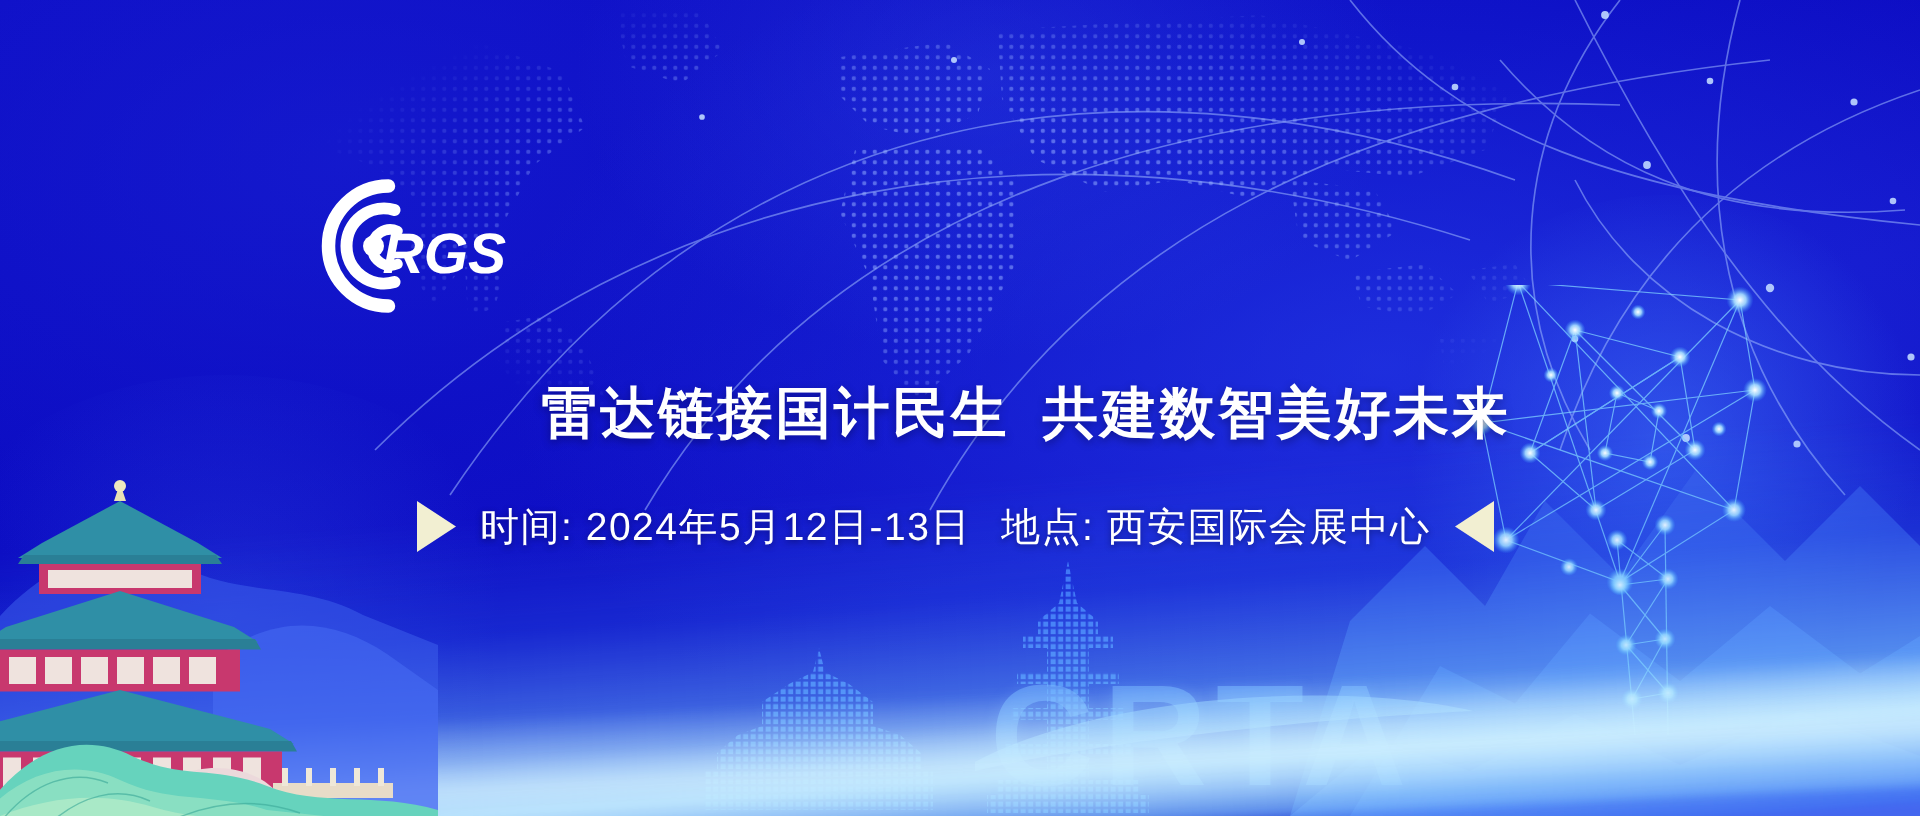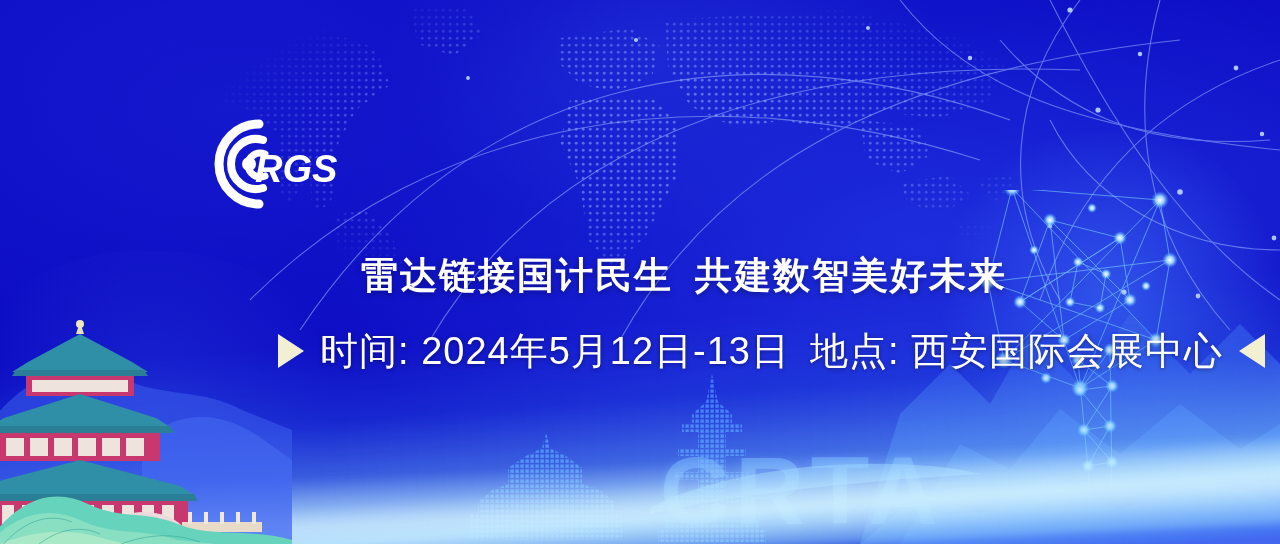--- a/index.html
+++ b/index.html
@@ -112,21 +112,21 @@
   .slogan .gap{display:inline-block;width:22px;}
 
   .infoline{
     position:absolute;left:278px;top:331px;
     display:flex;align-items:center;gap:16px;white-space:nowrap;
   }
   .tri{width:0;height:0;}
   .tri-r{border-top:17px solid transparent;border-bottom:17px solid transparent;border-left:26px solid #f2efd2;}
   .tri-l{border-top:17px solid transparent;border-bottom:17px solid transparent;border-right:26px solid #f2efd2;}
   .info-text{
-    font-size:38px;line-height:40px;color:#ffffff;font-weight:500;letter-spacing:1px;
+    font-size:26px;line-height:40px;color:#ffffff;font-weight:500;letter-spacing:1px;
     text-shadow:0 1px 4px rgba(0,0,40,.45);
   }
   .info-text .gap{display:inline-block;width:20px;}
 
   .stars{position:absolute;inset:0;pointer-events:none;}
 </style>
 </head>
 <body>
 
 <div class="banner">

